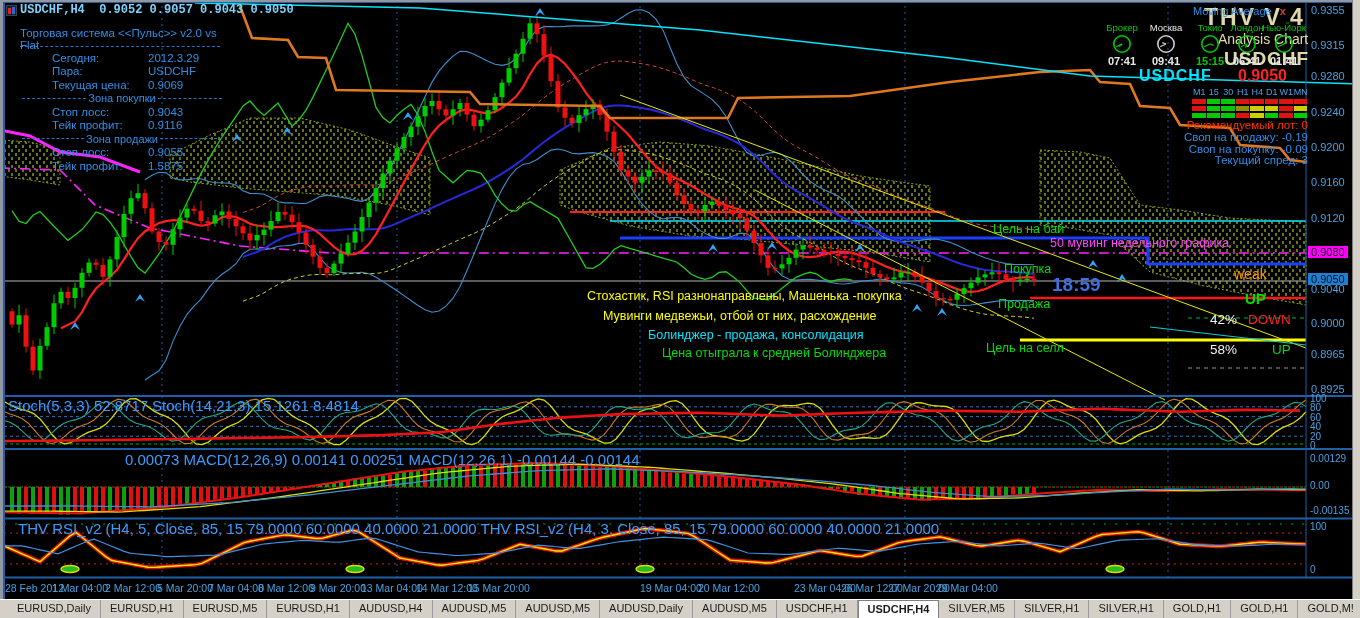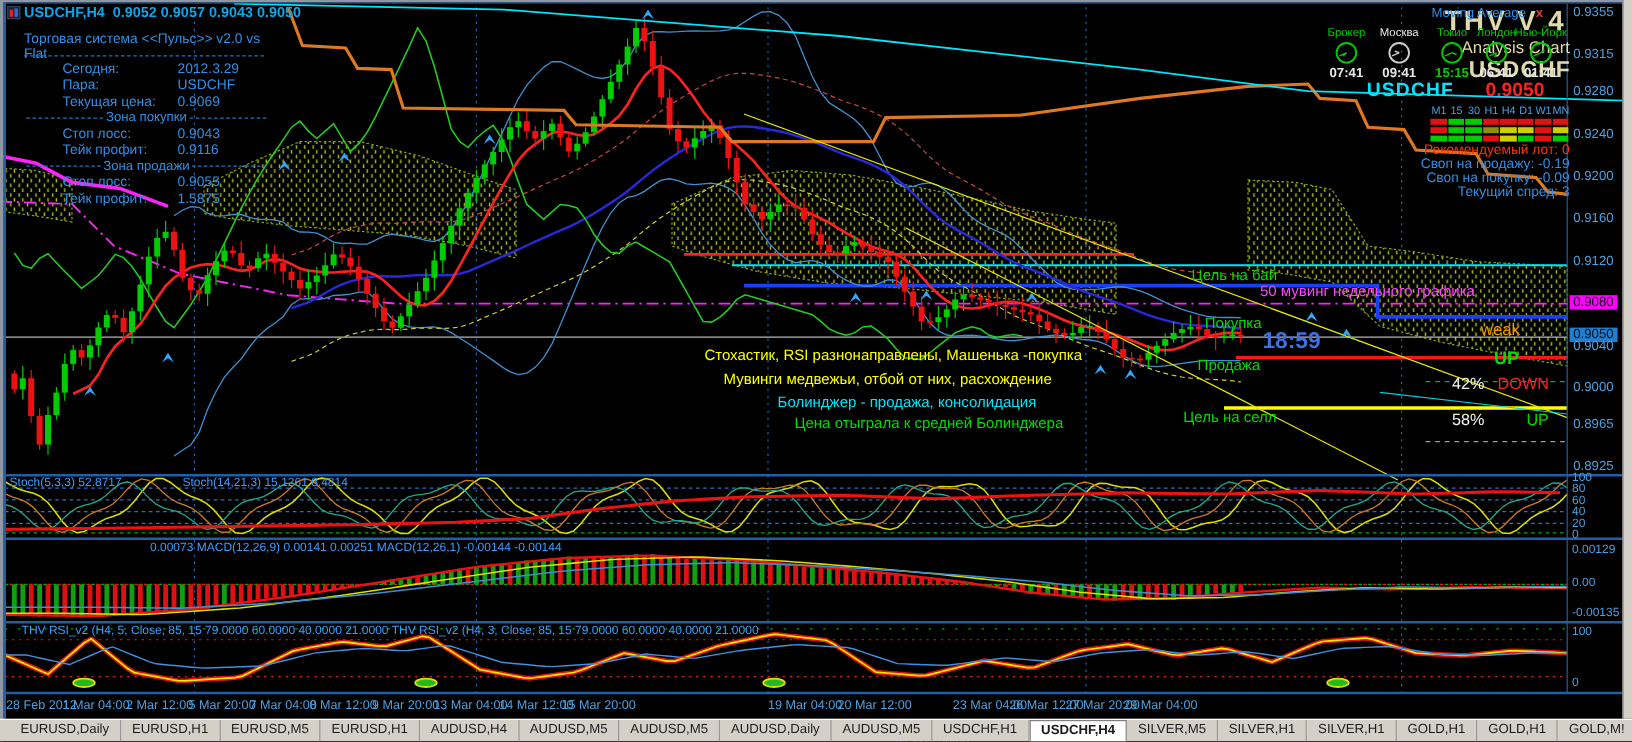--- a/index.html
+++ b/index.html
@@ -8,21 +8,21 @@
   #paint{position:absolute;left:0;top:0;}
   .frame-top{position:absolute;left:0;top:0;width:1360px;height:2px;background:#8f98a3;}
   .frame-top2{position:absolute;left:0;top:2px;width:1360px;height:1px;background:#2a5d9e;}
   .frame-left{position:absolute;left:0;top:0;width:3px;height:618px;background:#8f98a3;}
   .frame-left2{position:absolute;left:3px;top:2px;width:2px;height:597px;background:#2a5d9e;}
   #right-strip{position:absolute;left:1352px;top:0;width:8px;height:599px;background:#d4d0c8;border-left:1px solid #808080;}
   #window-icon{position:absolute;left:6px;top:5px;width:9px;height:9px;background:#123;border:1px solid #345;}
   #window-icon i{position:absolute;width:3px;}
   #window-icon .r{left:1px;top:2px;height:6px;background:#d22;}
   #window-icon .b{left:5px;top:1px;height:7px;background:#36c;}
-  #ohlc-title{position:absolute;left:20px;top:3px;color:#0ea5e9;font-size:12px;font-weight:600;white-space:pre;}
+  #ohlc-title{position:absolute;left:20px;top:3px;color:#7dd3fc;font-size:12px;font-weight:600;white-space:pre;font-family:Liberation Mono, monospace;}
   #info-panel{position:absolute;left:20px;top:27px;width:215px;}
   .ip-sys{color:#2f8fe6;font-size:11.5px;height:17px;}
   .ip-dash{border-top:1px dashed #2272c8;margin:2px 0 4px 0;width:200px;}
   .ip-row{display:flex;height:13.5px;font-size:11.5px;color:#2f8fe6;align-items:center;}
   .ip-l{width:96px;margin-left:32px;}
   .zsep{display:flex;align-items:center;width:204px;height:13.5px;}
   .zsep i{flex:1;border-top:1px dashed #2272c8;margin:0 2px;}
   .zsep span{color:#2f8fe6;font-size:11px;}
   .wm{position:absolute;color:#fef9c3;opacity:.88;white-space:nowrap;}
   #wm-brand{left:1204px;top:4px;font-size:23px;font-weight:bold;letter-spacing:2px;}
@@ -47,21 +47,21 @@
   .a-green{color:#00dd00;font-size:12.5px;}
   .a-yellow{color:#ffff00;font-size:12.5px;}
   #ann-weekly{color:#ff44ff;font-size:12.5px;}
   #ann-time{color:#3f6fe0;font-size:19px;font-weight:bold;}
   #ann-note3{color:#00e5ff;font-size:12.5px;}
   #ann-weak{color:#ff9500;font-size:14px;}
   #ann-upbig{color:#00e000;font-size:15px;font-weight:bold;}
   .a-white{color:#f0f0f0;font-size:13.5px;}
   #ann-down{color:#ff2222;font-size:13.5px;}
   #ann-up2{color:#00dd00;font-size:13.5px;}
-  .pane-label{position:absolute;color:#3b9cff;font-size:10px;white-space:nowrap;}
+  .pane-label{position:absolute;color:#3b9cff;font-size:15px;white-space:nowrap;}
   #price-scale{position:absolute;left:1308px;top:0;width:46px;height:580px;}
   .plabel{position:absolute;left:3px;color:#4aa0e0;font-size:11px;}
   .hl-m{background:#ff00ff;color:#000;padding:0 3px;left:0;}
   .hl-b{background:#1e7fd0;color:#001018;padding:0 3px;left:0;}
   .pslabel{position:absolute;color:#4aa0e0;font-size:10px;left:1310px;}
   #time-axis{position:absolute;left:0;top:580px;width:1352px;height:18px;}
   .tlabel{position:absolute;top:2px;color:#4aa0e0;font-size:10.5px;white-space:nowrap;}
   #tabs-bar{position:absolute;left:0;top:599px;width:1360px;height:19px;background:#d4d0c8;border-top:1px solid #fff;display:flex;align-items:stretch;}
   #tabs{display:flex;margin-left:8px;}
   .tab{font-size:11px;color:#1a1a1a;padding:2px 9px 0 9px;border-right:1px solid #9a9a9a;cursor:pointer;white-space:nowrap;text-align:center;}

